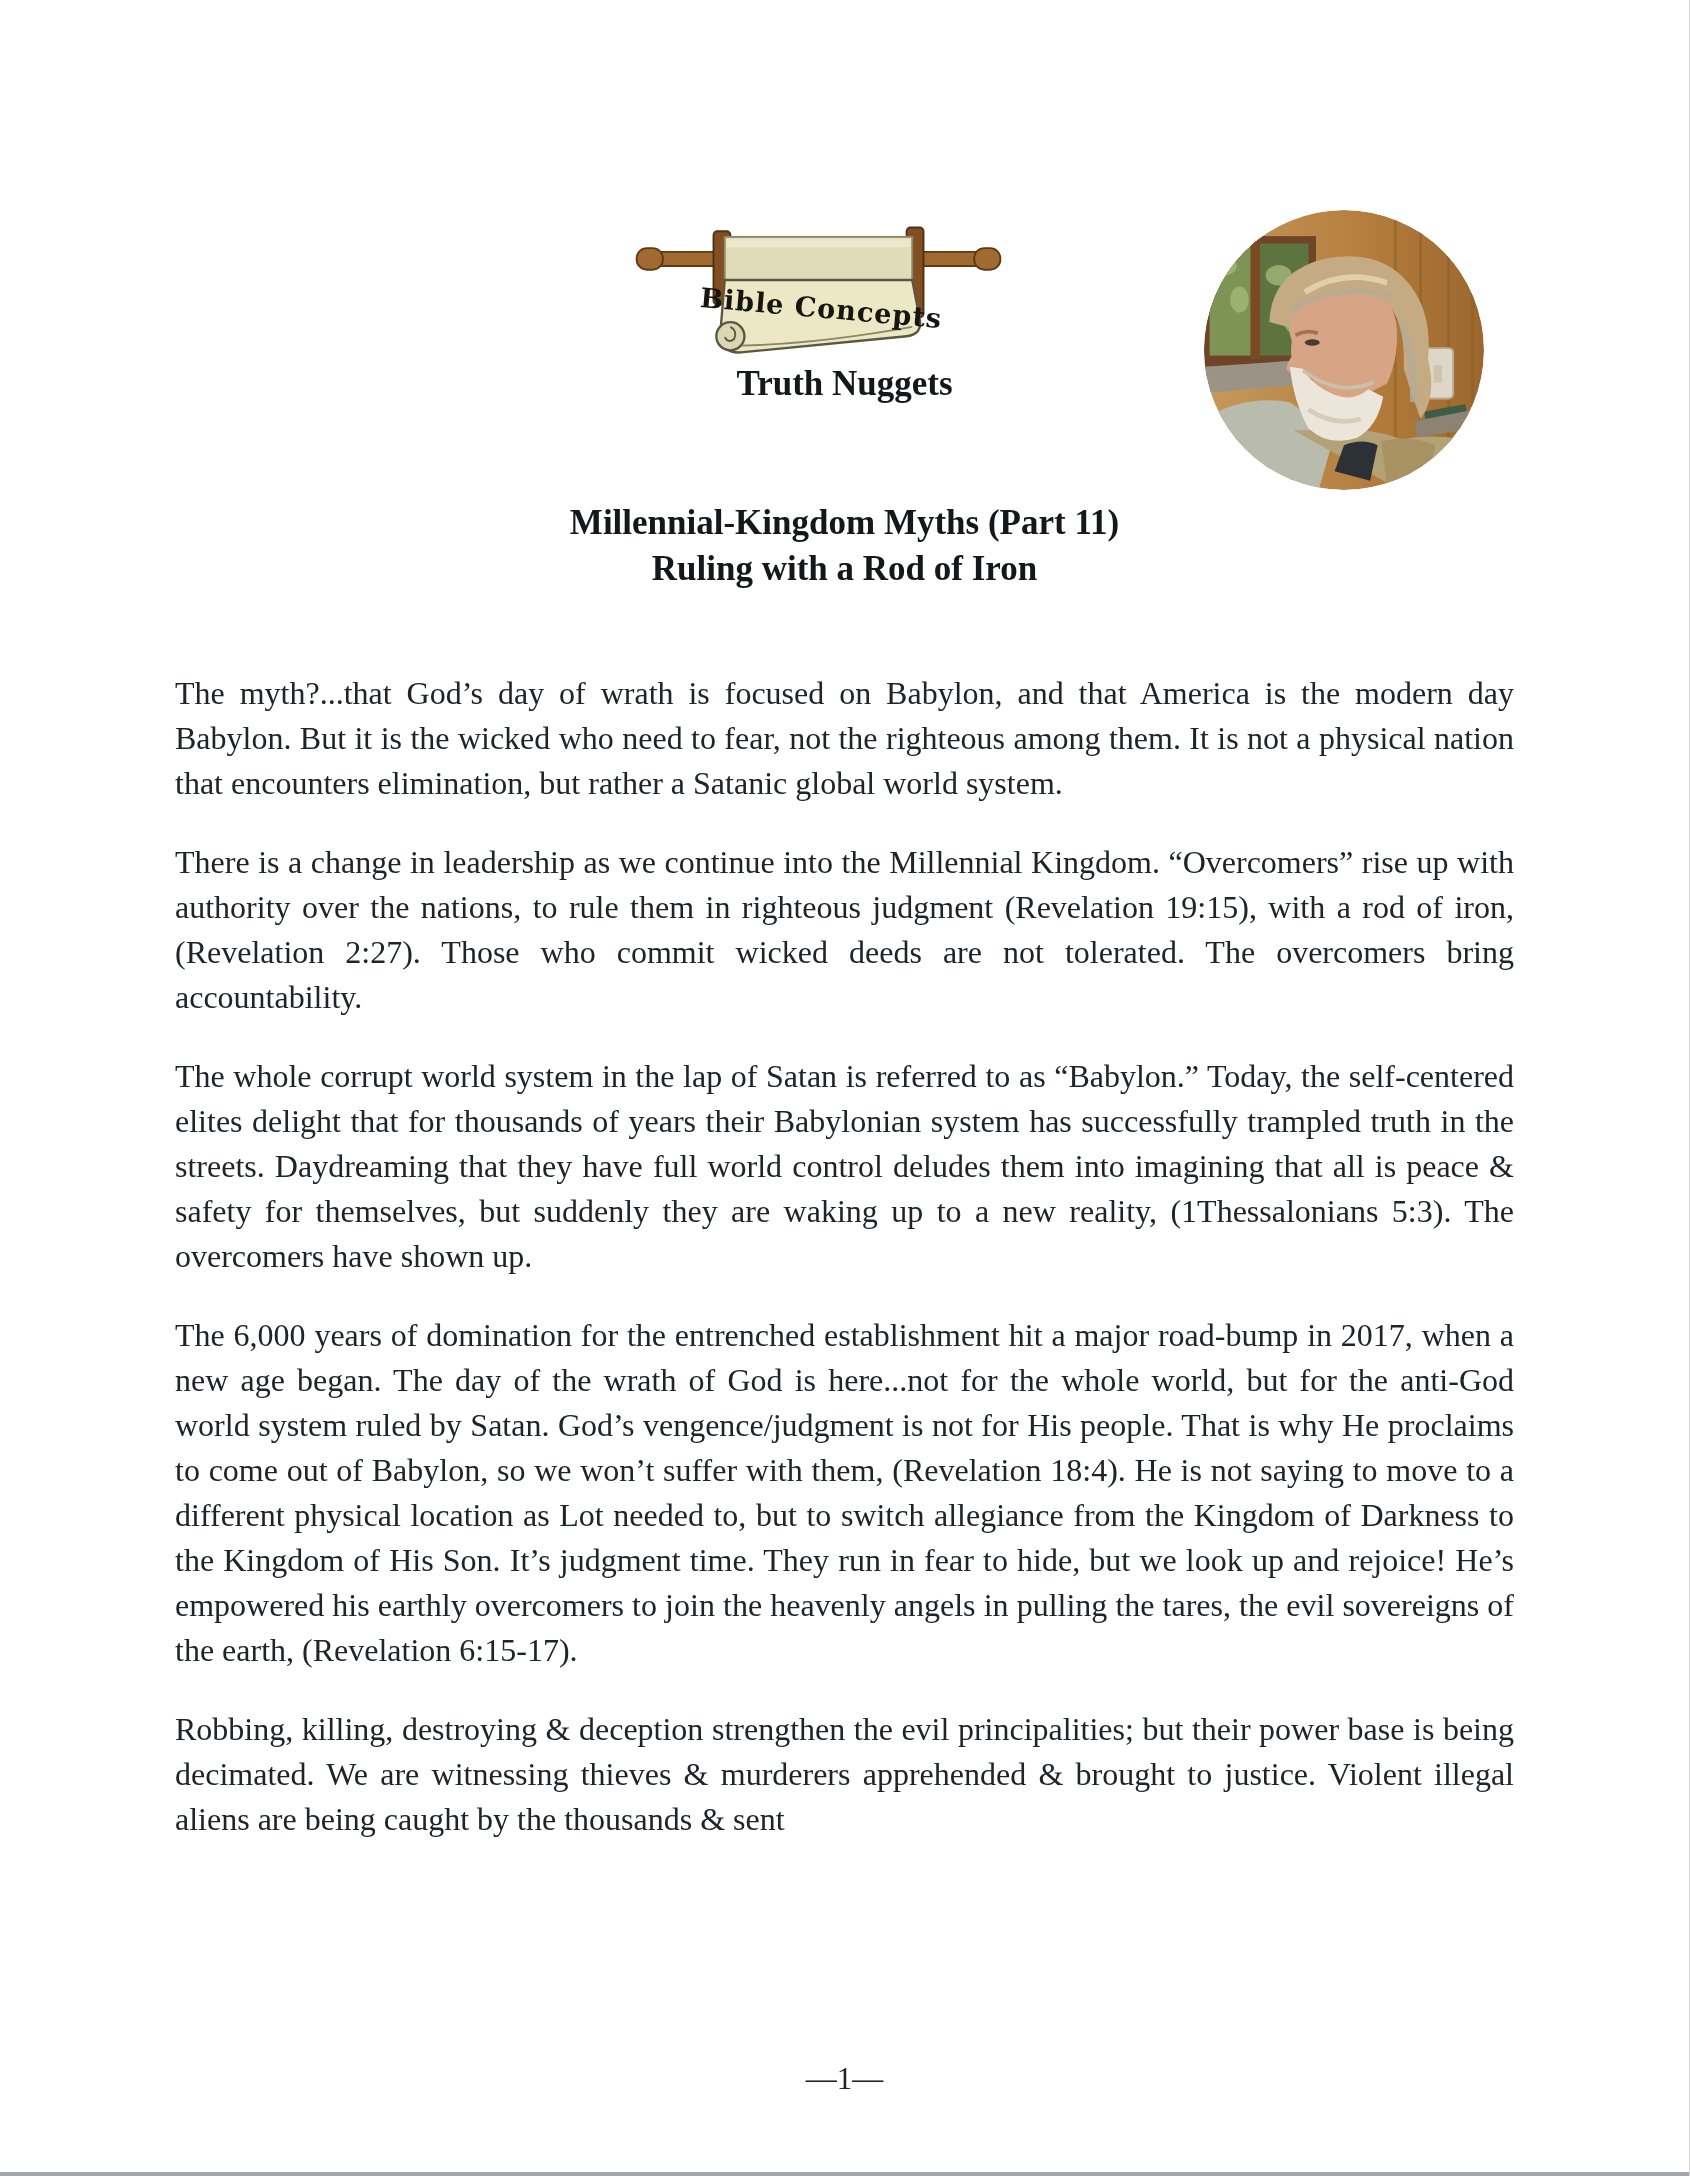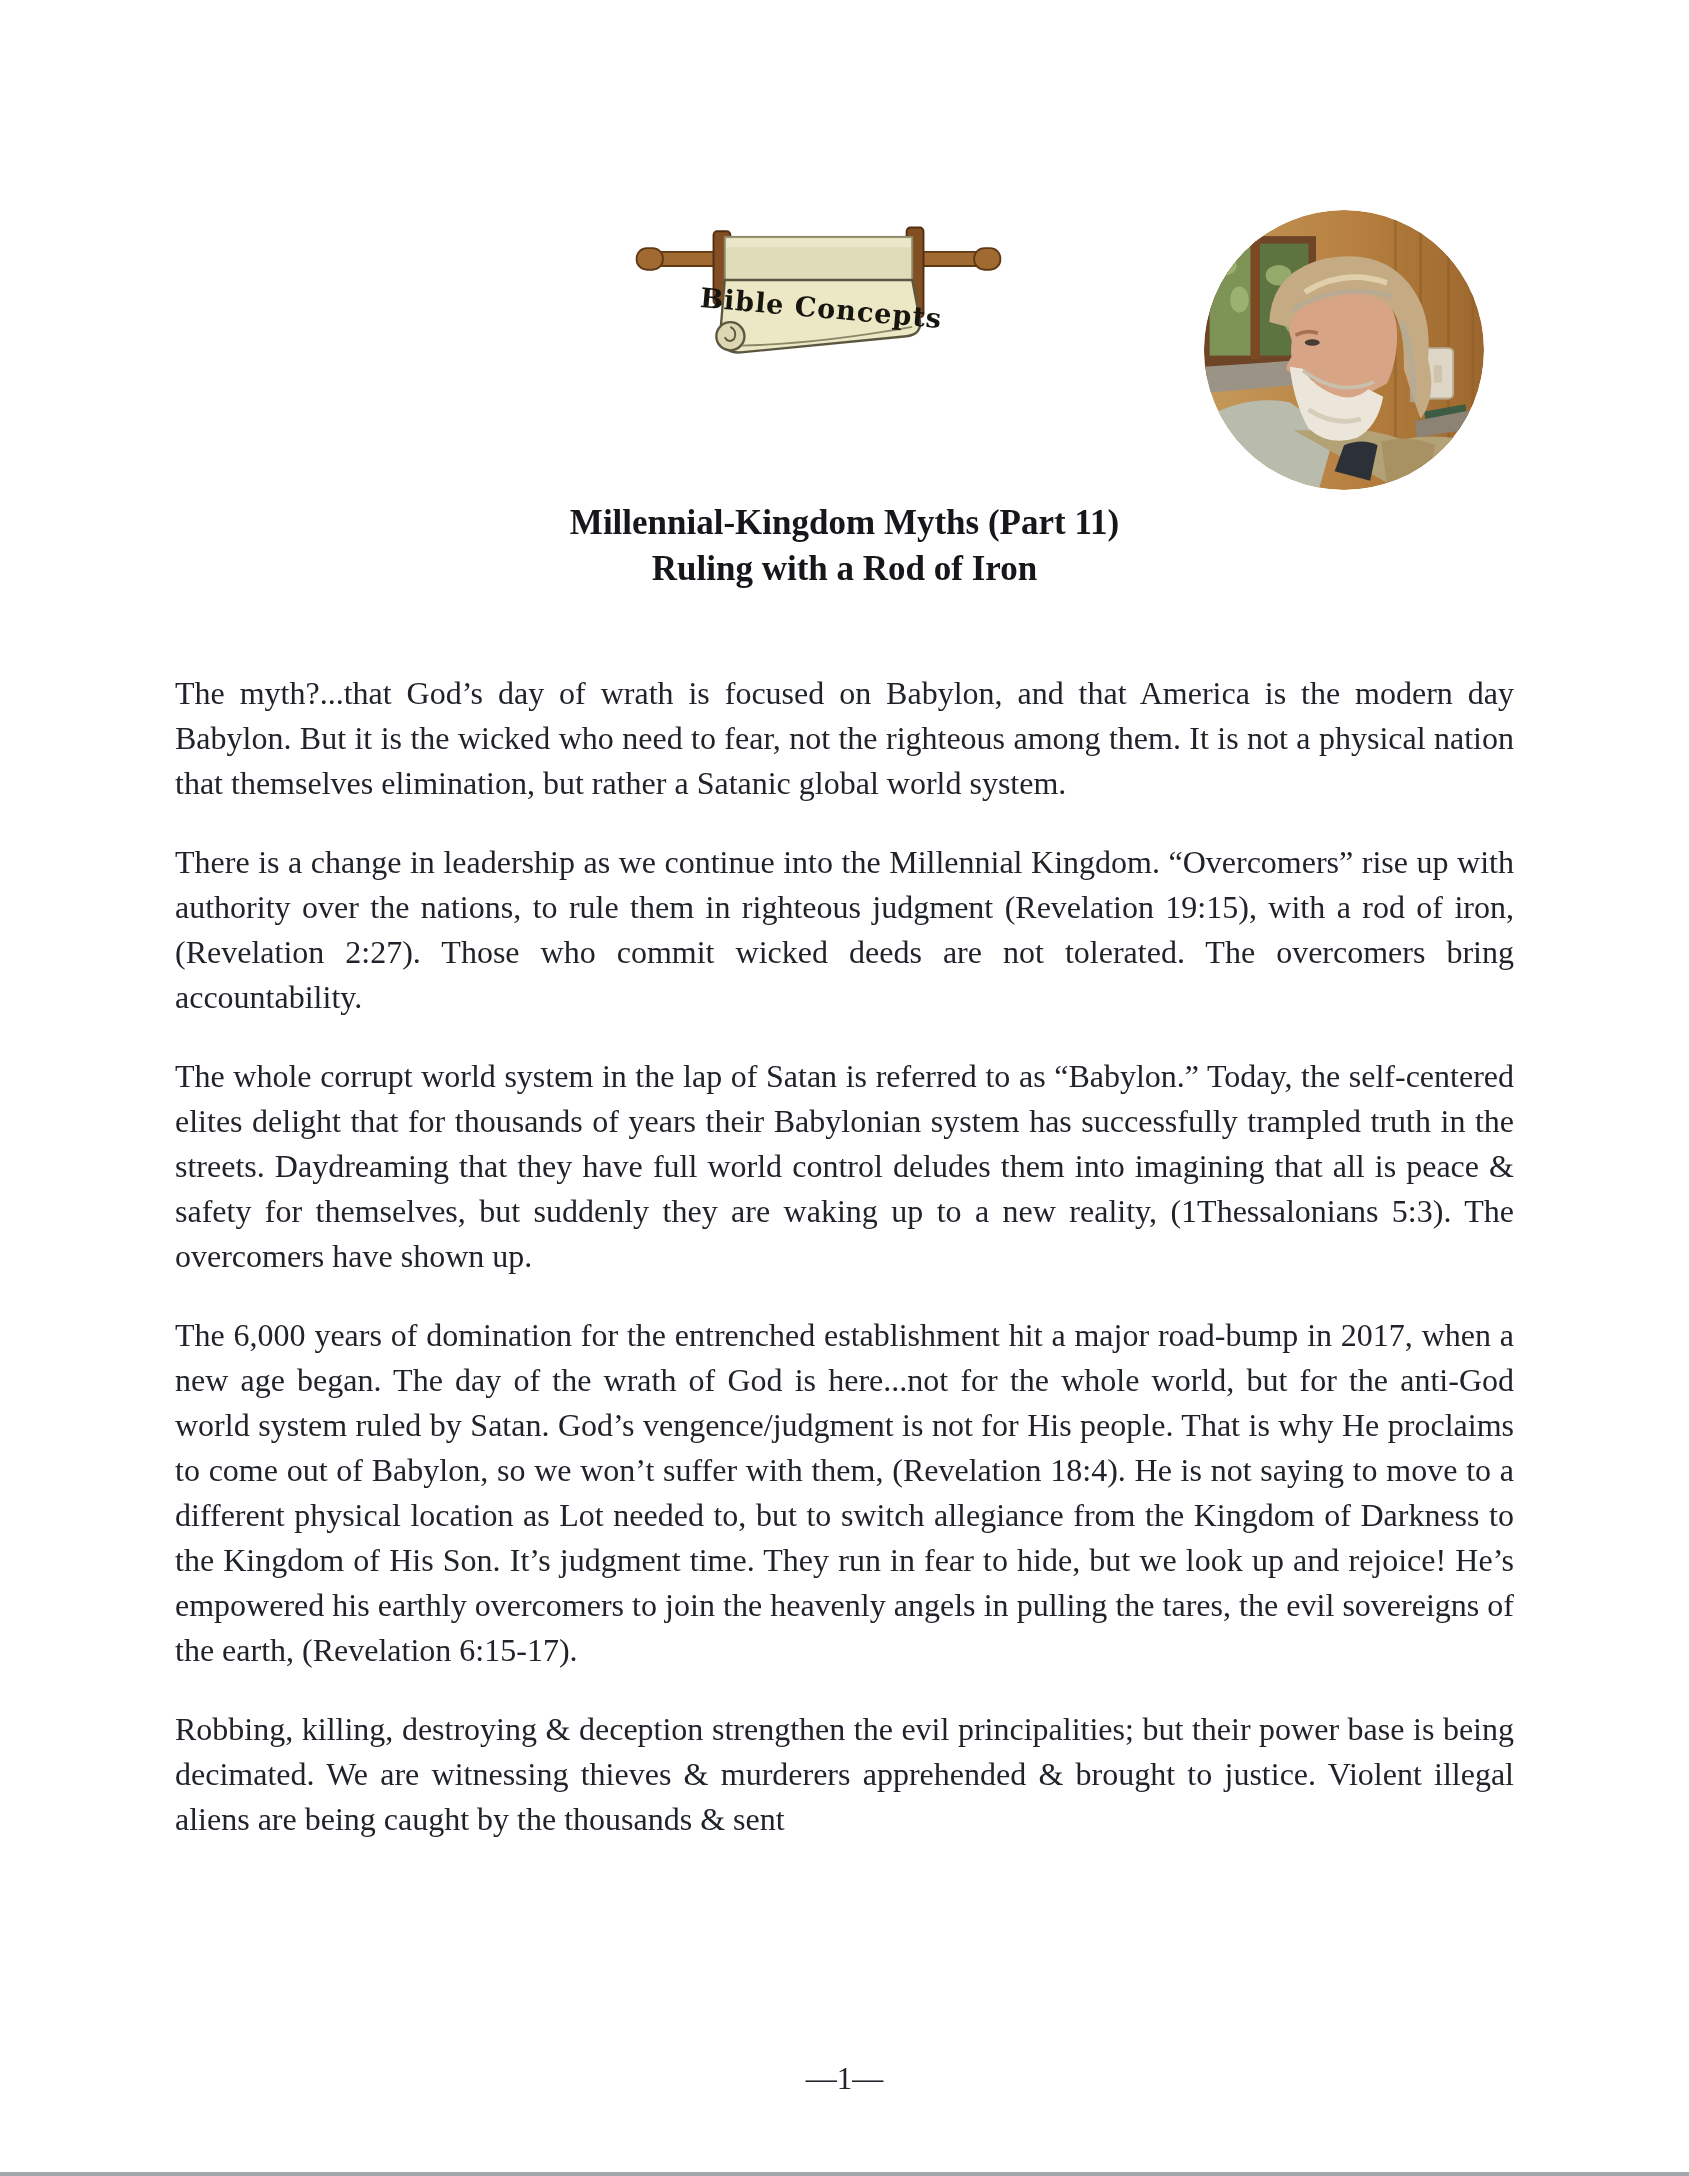--- a/index.html
+++ b/index.html
@@ -136,25 +136,26 @@
         <path d="M94,108 Q140,78 202,92" stroke="#b5ab97" stroke-width="5" fill="none" opacity="0.8"></path>
         <path d="M212,120 Q226,160 224,206" stroke="#b5ab97" stroke-width="7" fill="none" opacity="0.8"></path>
 
         <path d="M92,168 Q96,206 112,234 Q134,254 164,244 Q186,232 192,200 L176,192 Q160,206 140,198 Q116,188 106,170 Z" fill="#ece6da"></path>
         <path d="M106,172 Q124,186 146,190 Q168,192 182,184" stroke="#c9c0ae" stroke-width="4" fill="none"></path>
         <path d="M112,214 Q140,232 168,224" stroke="#d5ccba" stroke-width="5" fill="none"></path>
       </g>
     </svg>
   </div>
 
+  <div class="heading h-series">Truth Nuggets</div>
   <div class="heading h-title">Millennial-Kingdom Myths (Part 11)</div>
   <div class="heading h-subtitle">Ruling with a Rod of Iron</div>
 
   <div class="body-text">
-    <p>The myth?...that God’s day of wrath is focused on Babylon, and that America is the modern day Babylon. But it is the wicked who need to fear, not the righteous among them. It is not a physical nation that themselves elimination, but rather a Satanic global world system.</p>
+    <p>The myth?...that God’s day of wrath is focused on Babylon, and that America is the modern day Babylon. But it is the wicked who need to fear, not the righteous among them. It is not a physical nation that encounters elimination, but rather a Satanic global world system.</p>
     <p>There is a change in leadership as we continue into the Millennial Kingdom. “Overcomers” rise up with authority over the nations, to rule them in righteous judgment (Revelation 19:15), with a rod of iron, (Revelation 2:27). Those who commit wicked deeds are not tolerated. The overcomers bring accountability.</p>
     <p>The whole corrupt world system in the lap of Satan is referred to as “Babylon.” Today, the self-centered elites delight that for thousands of years their Babylonian system has successfully trampled truth in the streets. Daydreaming that they have full world control deludes them into imagining that all is peace &amp; safety for themselves, but suddenly they are waking up to a new reality, (1Thessalonians 5:3). The overcomers have shown up.</p>
     <p>The 6,000 years of domination for the entrenched establishment hit a major road-bump in 2017, when a new age began. The day of the wrath of God is here...not for the whole world, but for the anti-God world system ruled by Satan. God’s vengence/judgment is not for His people. That is why He proclaims to come out of Babylon, so we won’t suffer with them, (Revelation 18:4). He is not saying to move to a different physical location as Lot needed to, but to switch allegiance from the Kingdom of Darkness to the Kingdom of His Son. It’s judgment time. They run in fear to hide, but we look up and rejoice! He’s empowered his earthly overcomers to join the heavenly angels in pulling the tares, the evil sovereigns of the earth, (Revelation 6:15-17).</p>
     <p>Robbing, killing, destroying &amp; deception strengthen the evil principalities; but their power base is being decimated.  We are witnessing thieves &amp; murderers apprehended &amp; brought to justice. Violent illegal aliens are being caught by the thousands &amp; sent</p>
   </div>
 
   <div class="footer">—1—</div>
 
   <div class="bottom-edge"></div>
 </div>

